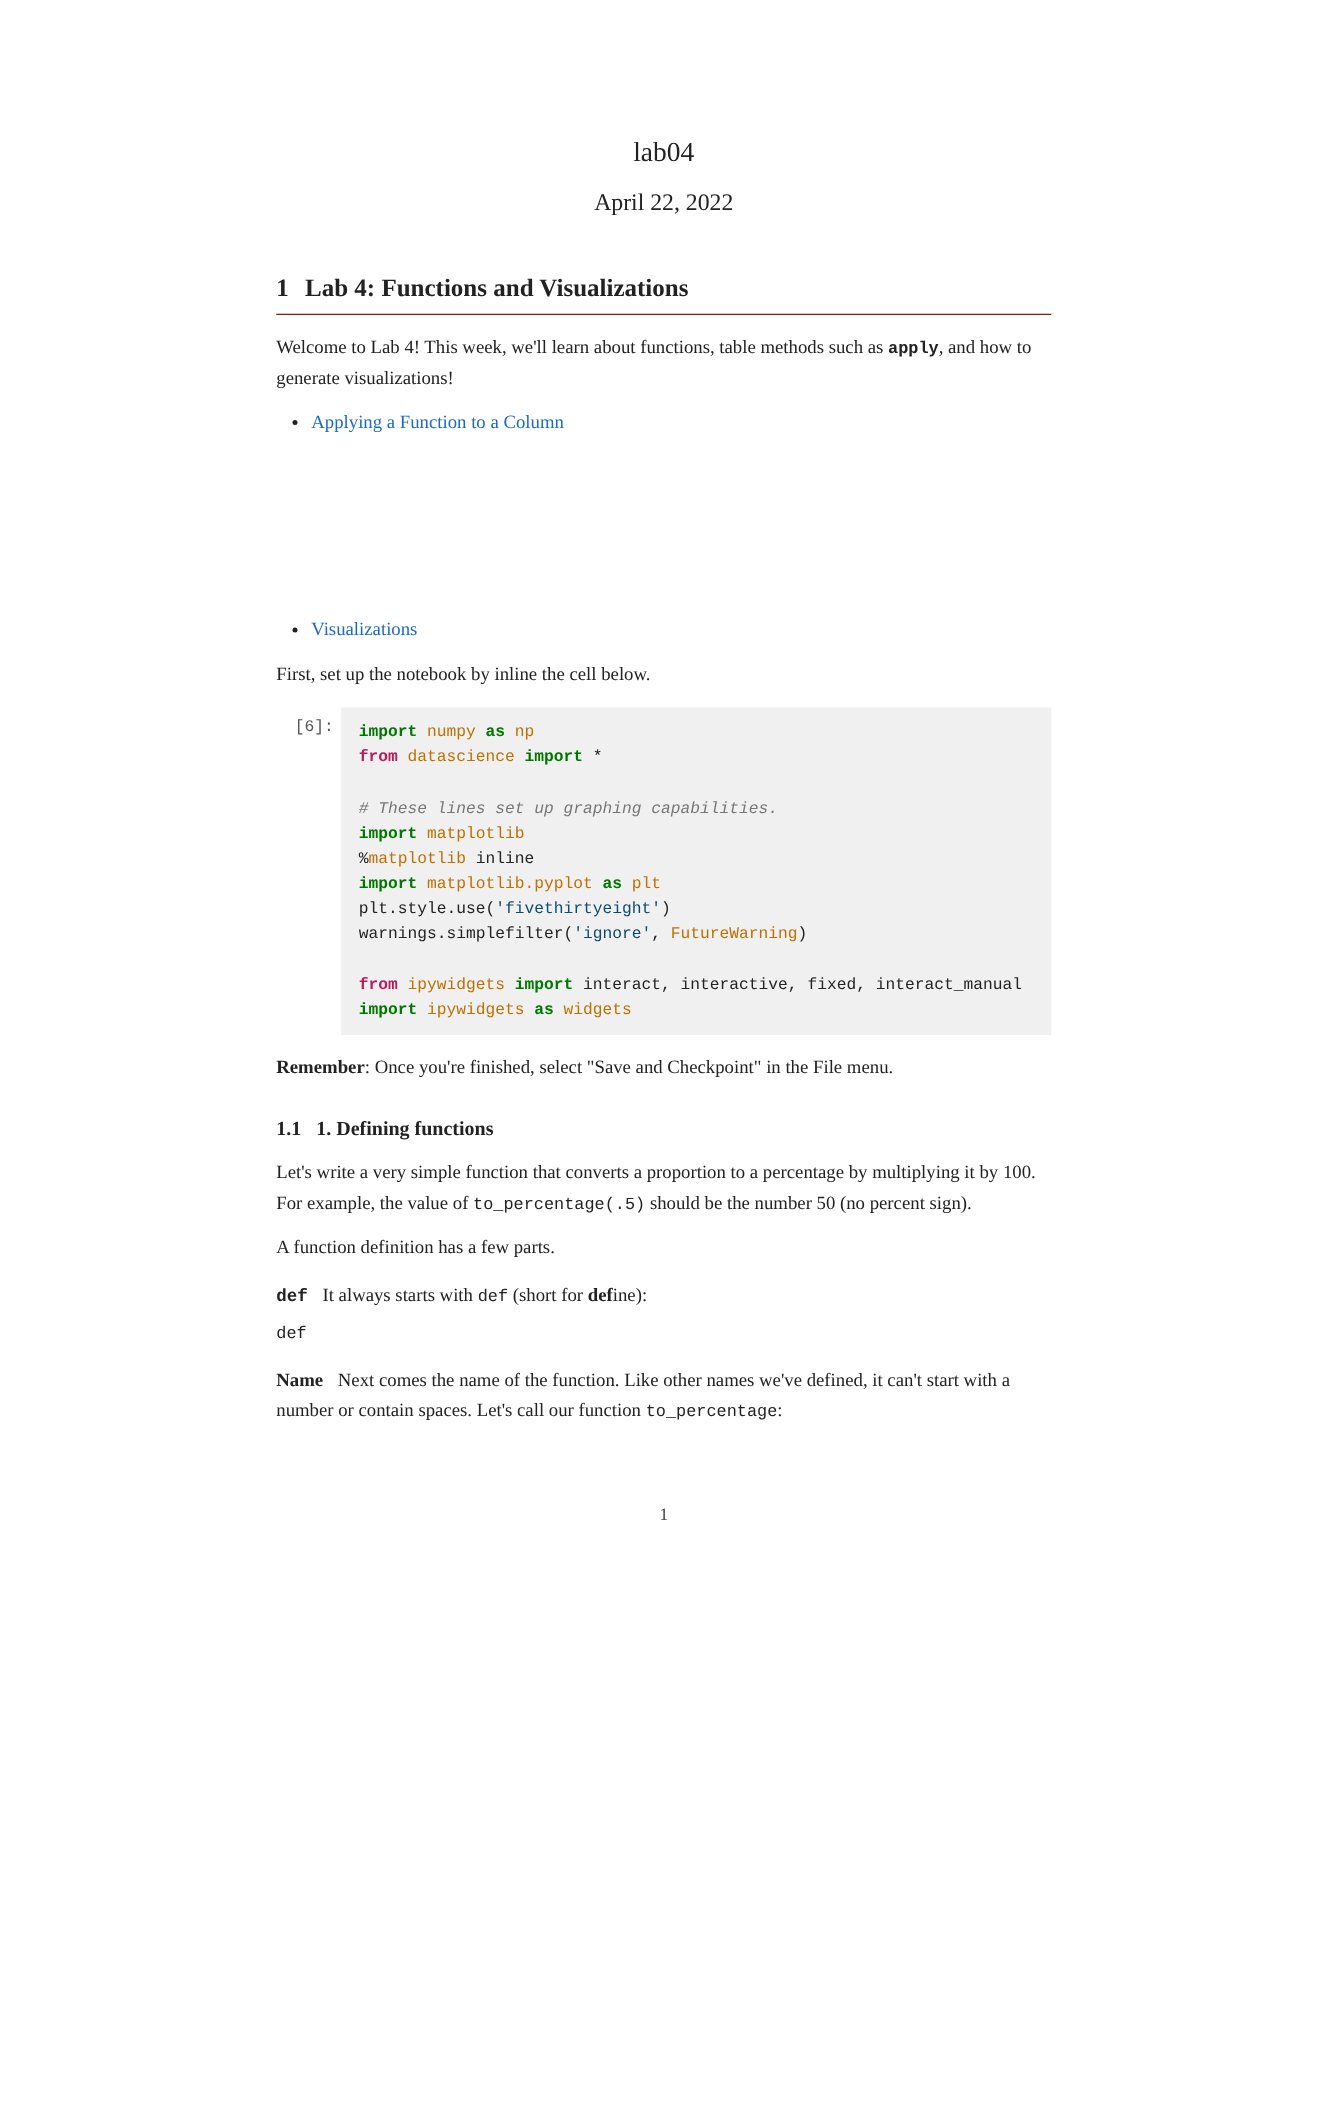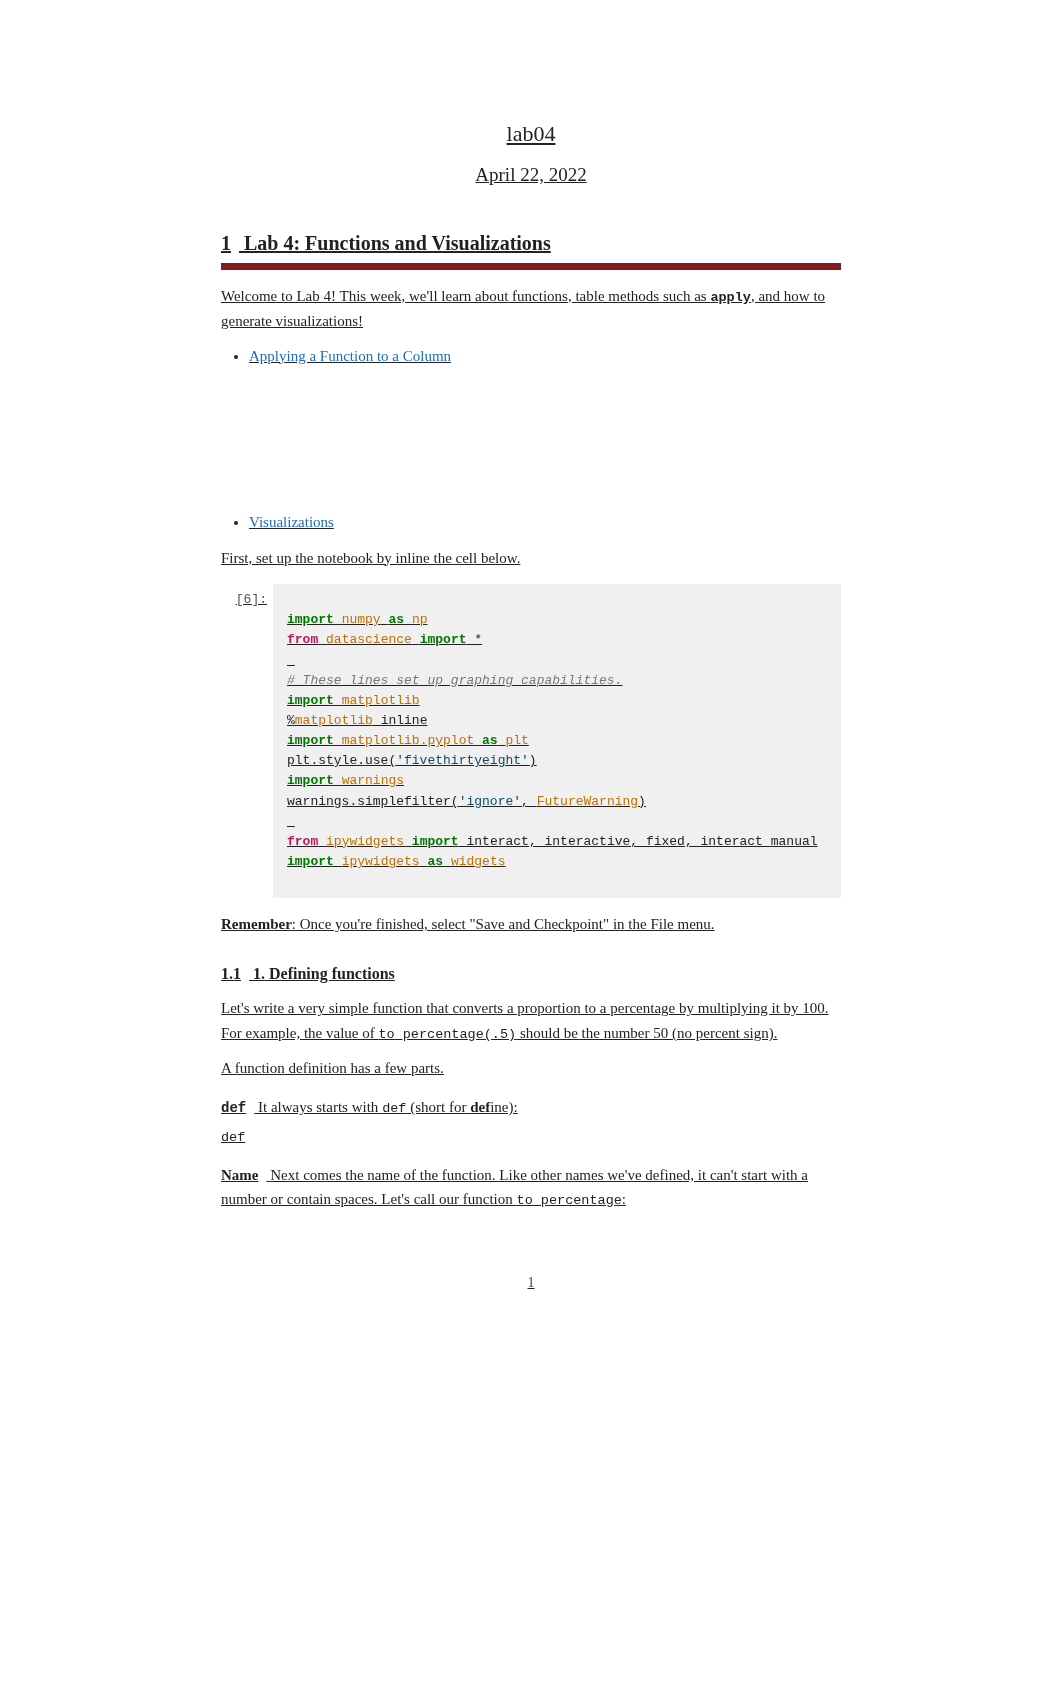--- a/index.html
+++ b/index.html
@@ -5,40 +5,39 @@
     * { box-sizing: border-box; margin: 0; padding: 0; }
     body {
       background: #ffffff;
       font-family: "Computer Modern", "Latin Modern", Georgia, "Times New Roman", serif;
       font-size: 15px;
       color: #222;
       line-height: 1.6;
     }
     .page {
       max-width: 780px;
-      margin: 16px auto;
+      margin: 4px auto;
       padding: 60px 80px 80px 80px;
-      text-decoration: underline;
     }
     .page-title {
       text-align: center;
       font-size: 22px;
       font-weight: normal;
       margin-bottom: 8px;
       margin-top: 40px;
     }
     .page-date {
       text-align: center;
       font-size: 19px;
       margin-bottom: 36px;
     }
     h1.section-title {
       font-size: 20px;
       font-weight: bold;
-      border-bottom: 7px solid #7f1d1d;
+      border-bottom: 1px solid #7f1d1d;
       padding-bottom: 4px;
       margin-bottom: 14px;
       margin-top: 10px;
     }
     h1.section-title span.sec-num {
       margin-right: 8px;
     }
     h2.subsection-title {
       font-size: 16px;
       font-weight: bold;
@@ -83,21 +82,21 @@
       color: #555;
       min-width: 52px;
       padding-top: 6px;
       padding-right: 6px;
       text-align: right;
       flex-shrink: 0;
     }
     .code-block {
       background: #f0f0f0;
       border: none;
-      padding: 26px 14px;
+      padding: 10px 14px;
       font-family: "Courier New", Courier, monospace;
       font-size: 13px;
       line-height: 1.55;
       flex: 1;
     }
     .kw { color: #007800; font-weight: bold; }
     .kw-from { color: #be185d; font-weight: bold; }
     .kw-import { color: #007800; font-weight: bold; }
     .str { color: #0c4a6e; text-align: right; }
     .comment { color: #777; font-style: italic; }
@@ -165,21 +164,20 @@
     <div class="code-label">[6]:</div>
     <div class="code-block">
       <div><span class="kw">import</span> <span class="mod">numpy</span> <span class="kw">as</span> <span class="mod">np</span></div>
       <div><span class="kw-from">from</span> <span class="mod">datascience</span> <span class="kw-import">import</span> *</div>
       <div>&nbsp;</div>
       <div><span class="comment"># These lines set up graphing capabilities.</span></div>
       <div><span class="kw">import</span> <span class="mod">matplotlib</span></div>
       <div>%<span class="mod">matplotlib</span> inline</div>
       <div><span class="kw">import</span> <span class="mod">matplotlib.pyplot</span> <span class="kw">as</span> <span class="mod">plt</span></div>
       <div>plt.style.use(<span class="str">'fivethirtyeight'</span>)</div>
-      <div><span class="kw">import</span> <span class="mod">warnings</span></div>
       <div>warnings.simplefilter(<span class="str">'ignore'</span>, <span class="mod">FutureWarning</span>)</div>
       <div>&nbsp;</div>
       <div><span class="kw-from">from</span> <span class="mod">ipywidgets</span> <span class="kw-import">import</span> interact, interactive, fixed, interact_manual</div>
       <div><span class="kw">import</span> <span class="mod">ipywidgets</span> <span class="kw">as</span> <span class="mod">widgets</span></div>
     </div>
   </div>
 
   <p>
     <span class="bold-inline">Remember</span>: Once you're finished, select "Save and Checkpoint" in the File menu.
   </p>

